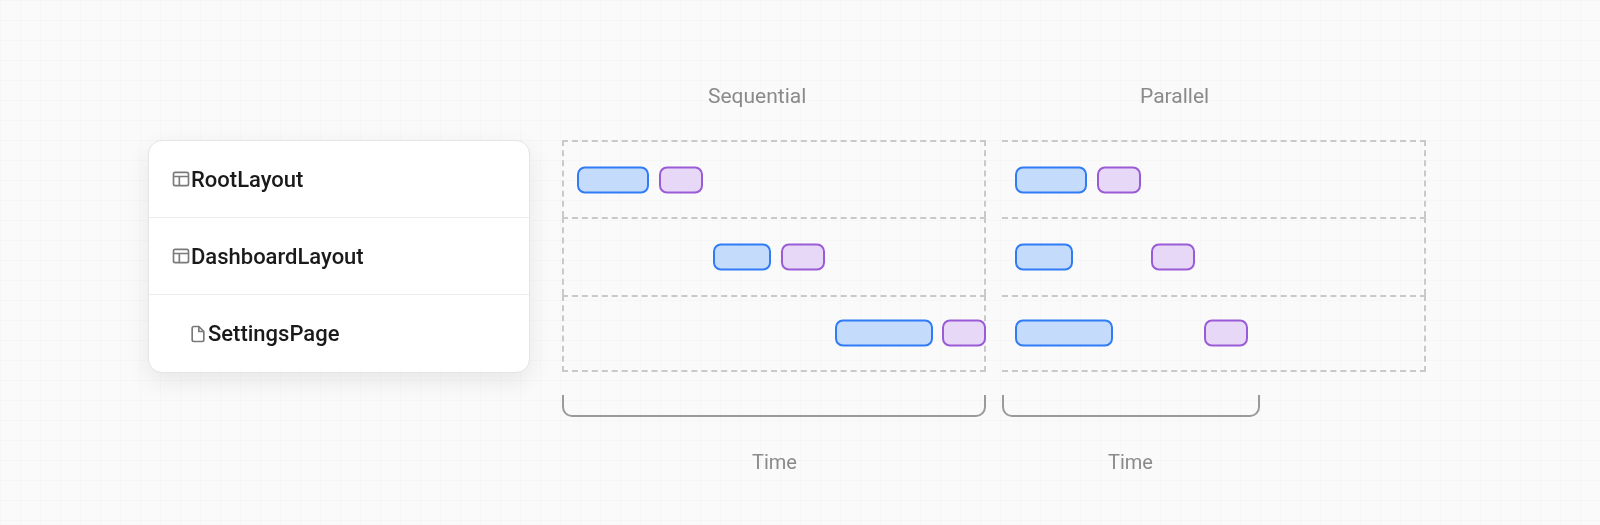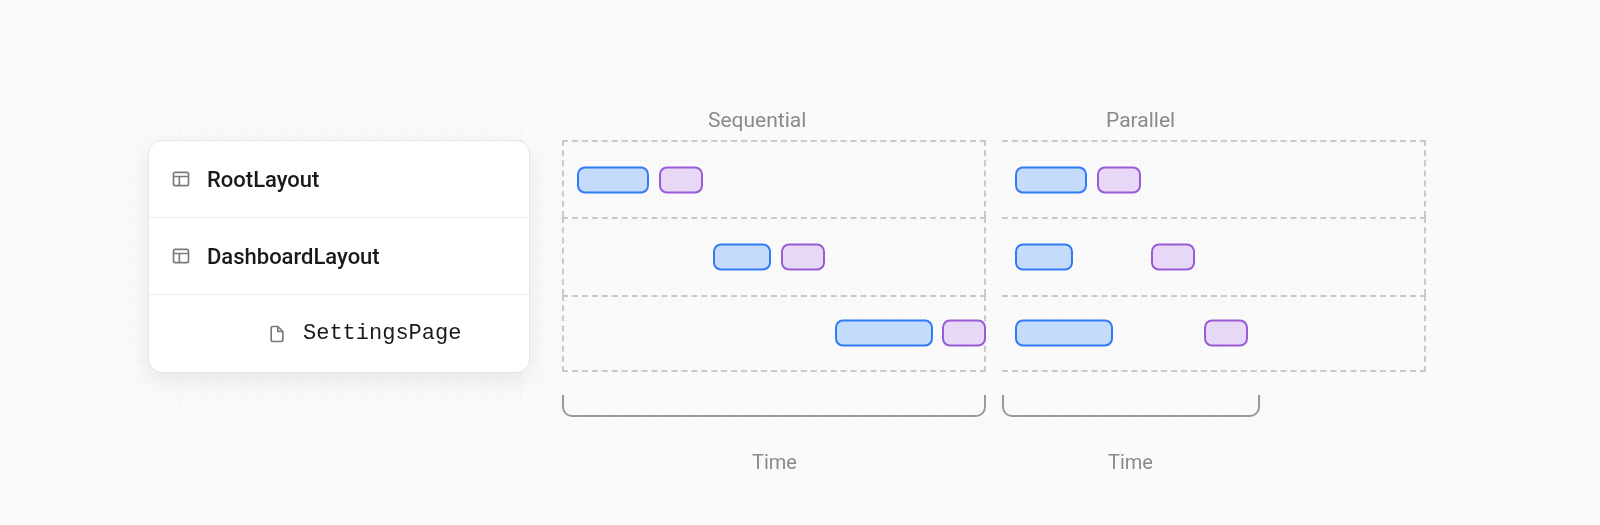--- a/index.html
+++ b/index.html
@@ -26,41 +26,39 @@
     border-radius: 14px;
     box-shadow: 0 8px 24px rgba(0,0,0,0.08);
     overflow: hidden;
   }
   .tree-row {
     display: flex;
     align-items: center;
     height: 77px;
     padding: 0 22px;
     border-bottom: 1px solid #ededed;
-    gap: 16px;
     font-size: 22px;
     color: #1a1a1a;
     font-weight: 500;
   }
   .tree-row:last-child { border-bottom: none; }
   .tree-row .icon { width: 20px; height: 20px; flex: 0 0 auto; display: block; }
   .indent-1 { }
-  .indent-2 { padding-left: 118px; font-family: Liberation Mono, monospace; }
+  .indent-2 { padding-left: 39px; }
 
   
   .cols-header {
     position: absolute;
     top: 84px;
     font-size: 21px;
     color: #8a8a8a;
     font-weight: 400;
-    margin-top: 24px;
   }
   .hdr-seq { left: 708px; }
-  .hdr-par { left: 1106px; }
+  .hdr-par { left: 1140px; }
 
   .timeline-group {
     position: absolute;
     top: 140px;
     height: 232px;
   }
   .grp-seq { left: 562px; width: 424px; }
   .grp-par { left: 1002px; width: 424px; }
 
   .lane {

